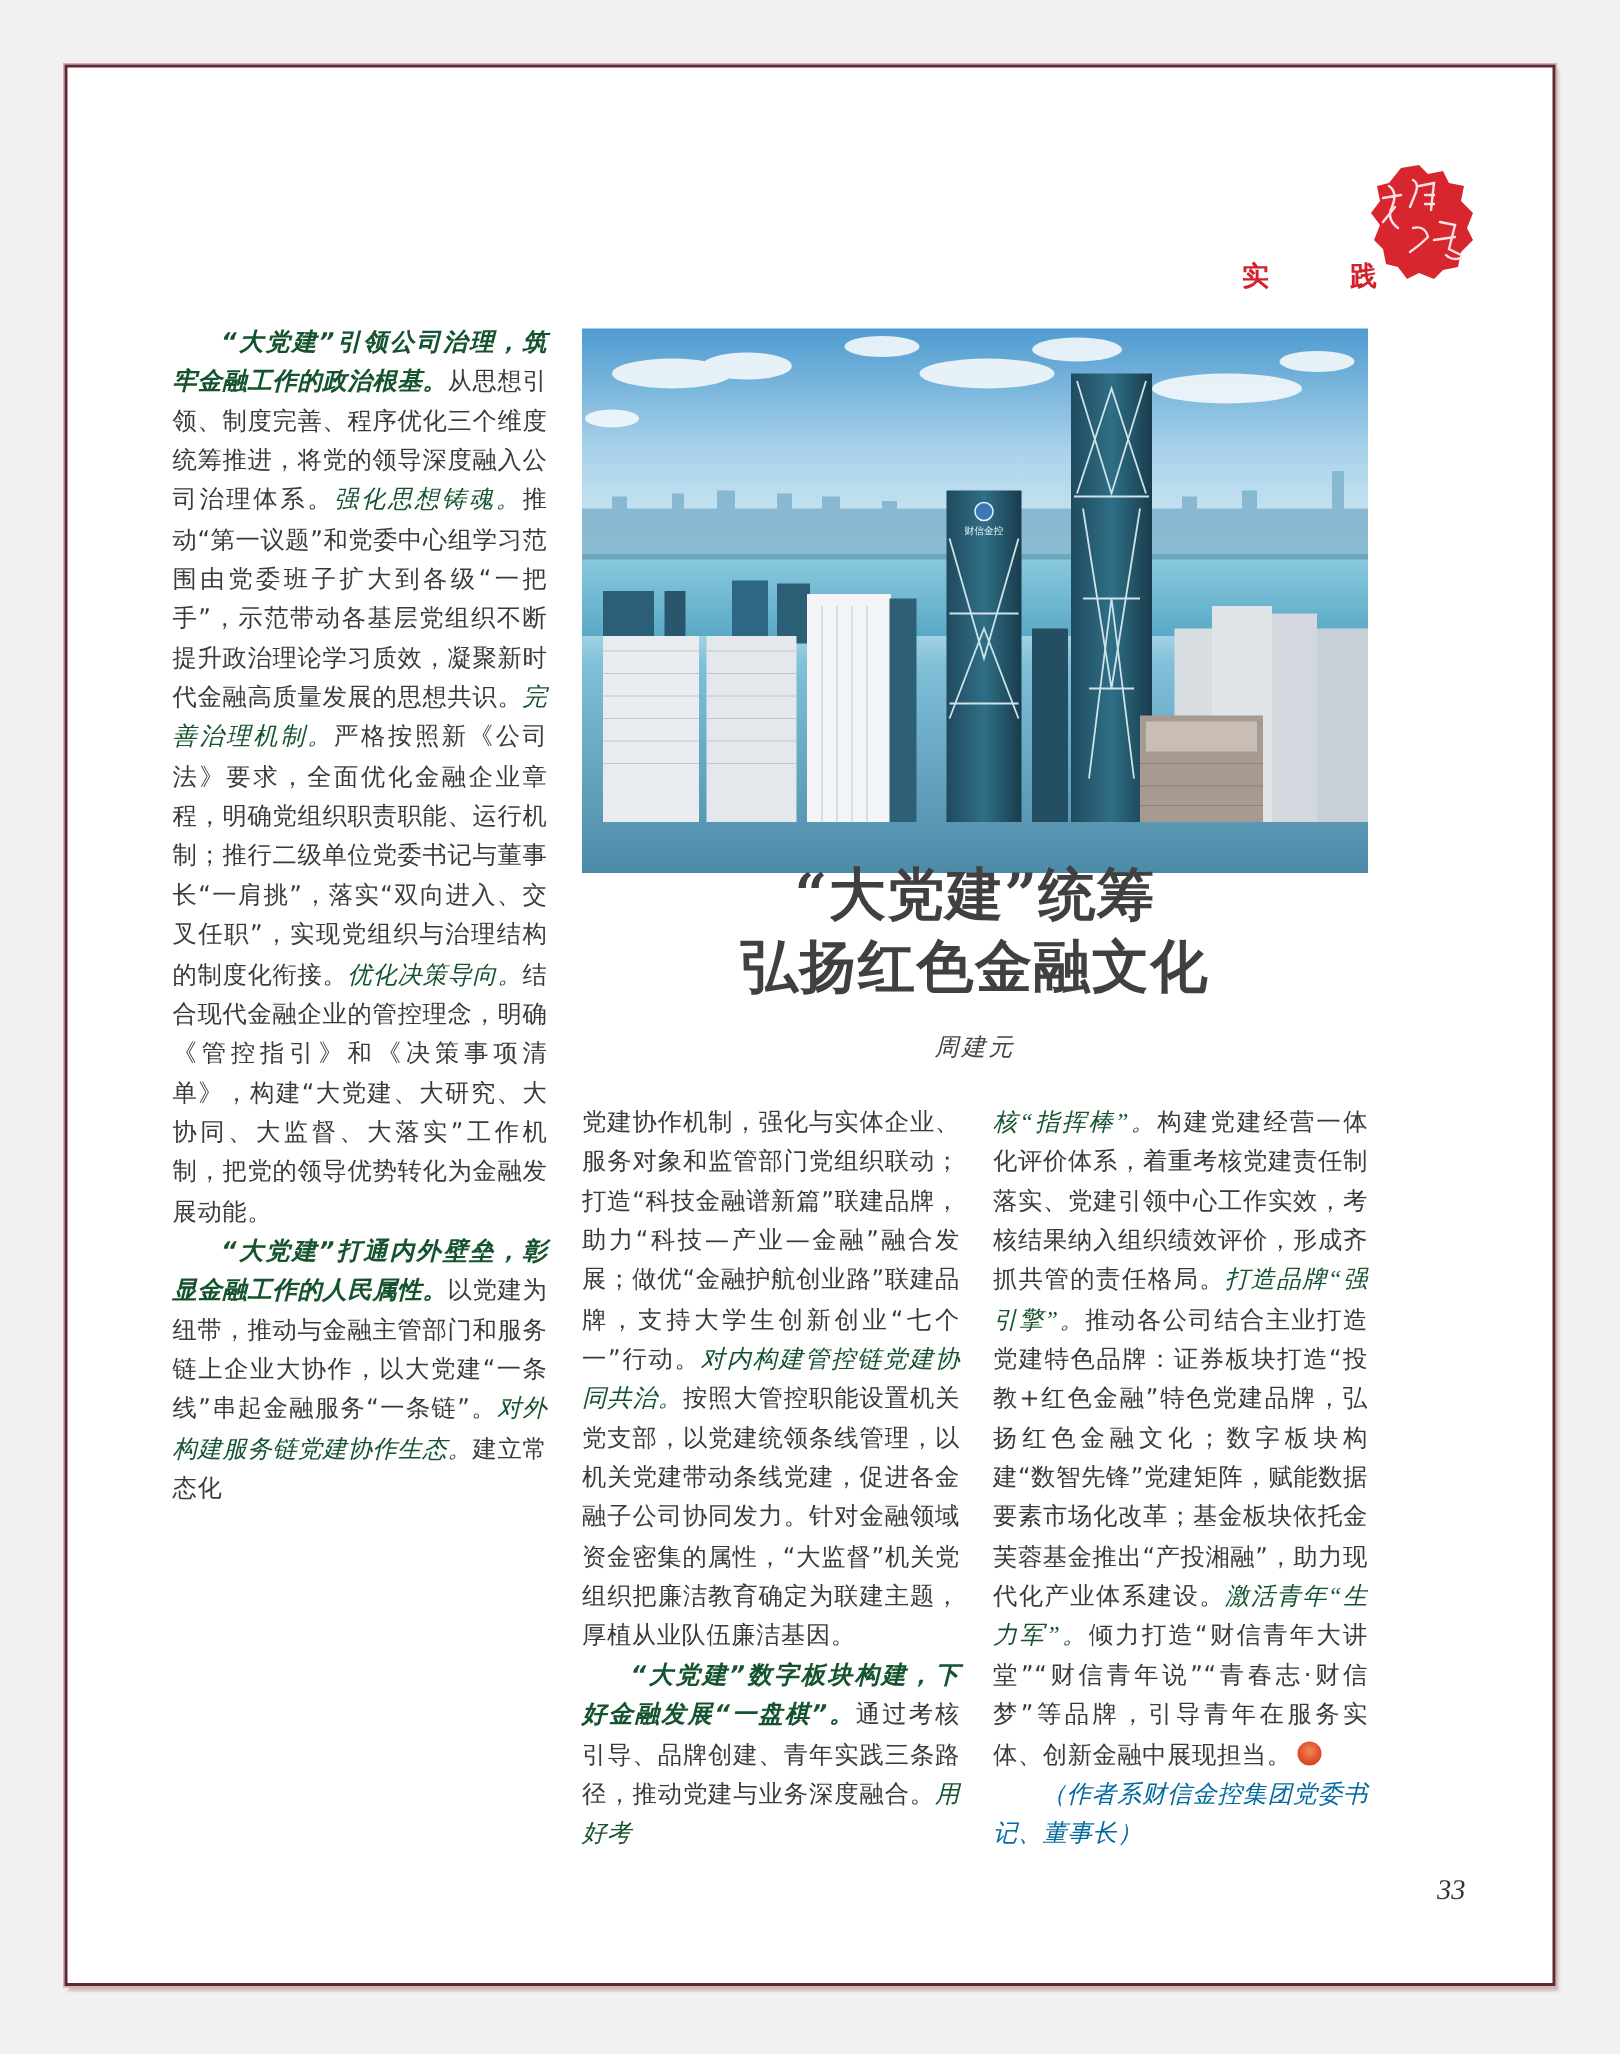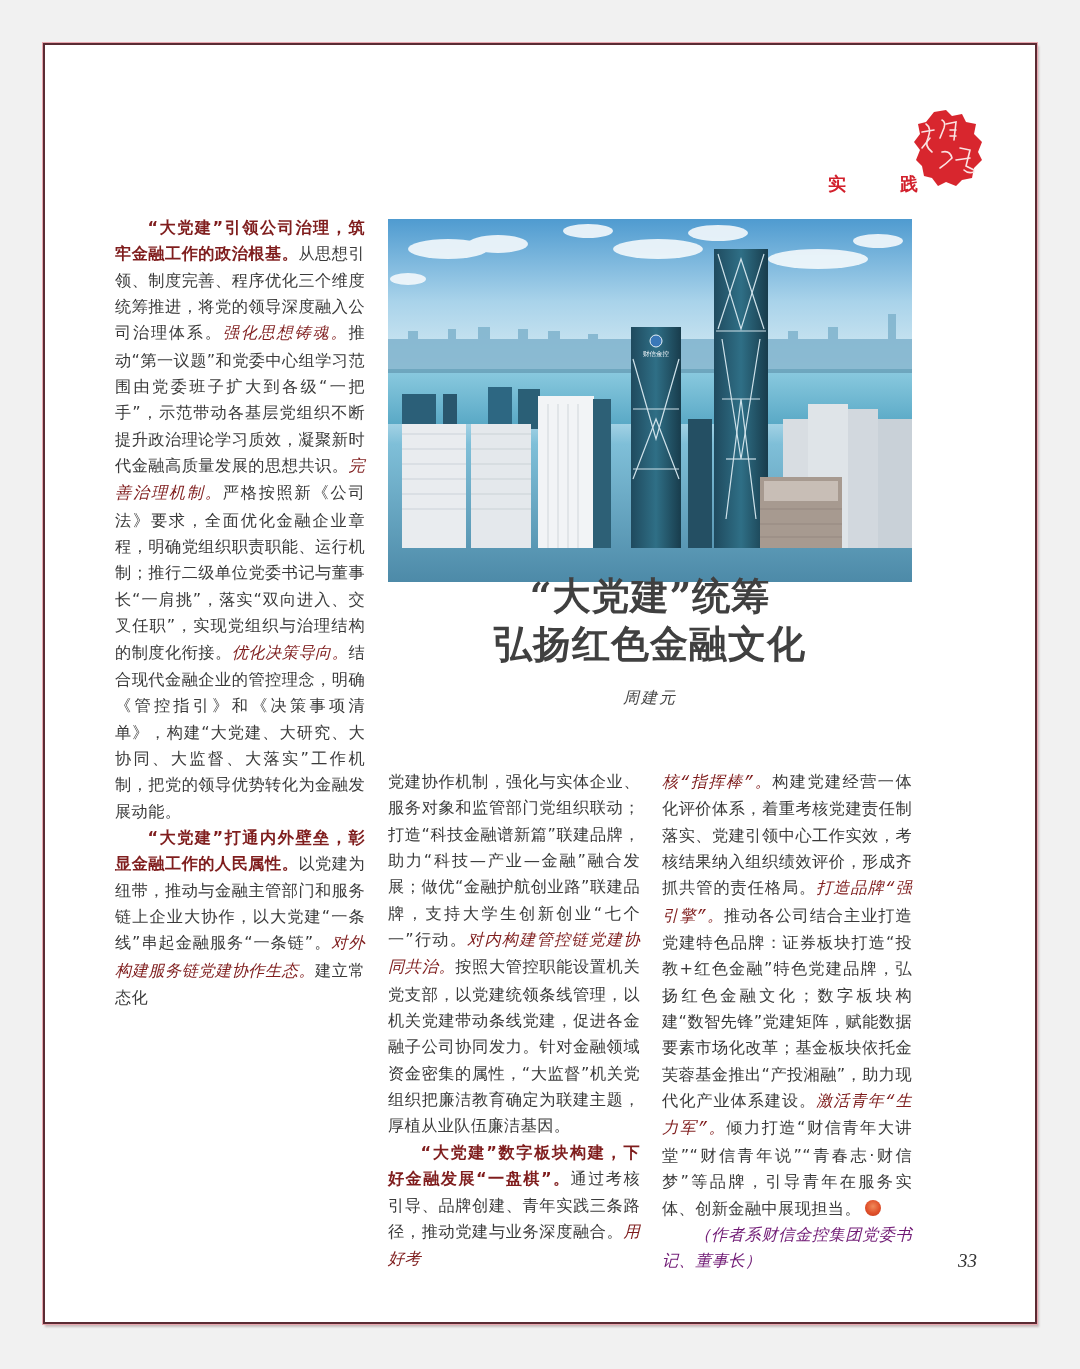--- a/index.html
+++ b/index.html
@@ -20,23 +20,23 @@
     color: #d2202c; font-weight: bold; font-size: 18px; letter-spacing: 0;
   }
   .logo {
     position: absolute; left: 912px; top: 108px; width: 72px; height: 80px;
   }
   .col {
     position: absolute; font-size: 16.2px; line-height: 26.35px; color: #3a3a3a;
     text-align: justify; text-justify: inter-character; letter-spacing: 0.4px;
   }
   .col p { margin: 0; text-indent: 2em; }
-  .col p.noindent { text-indent: 0; margin-top: 34px; }
-  .col .b { font-weight: bold; color: #7f1d1d; }
-  .col .k { font-family: Liberation Mono, monospace; font-style: italic; color:#7f1d1d; }
+  .col p.noindent { text-indent: 0; }
+  .col .b { font-weight: bold; color: #14532d; font-style: italic; }
+  .col .k { font-family: Liberation Serif, serif; font-style: italic; color:#14532d; }
   #col1 { left: 115px; top: 215px; width: 250px; }
   #col2 { left: 388px; top: 735px; width: 252px; }
   #col3 { left: 662px; top: 735px; width: 250px; }
   .photo {
     position: absolute; left: 388px; top: 219px; width: 524px; height: 363px; overflow: hidden;
     background: linear-gradient(#5fa4d4 0%, #9ccbe7 30%, #cfe6f2 46%, #bfe0ee 52%, #7fbfd8 62%, #4d8aa8 100%);
   }
   .title {
     position: absolute; left: 388px; width: 524px; text-align: center;
     font-family: "DejaVu Serif", "Liberation Serif", serif; font-weight: bold;
@@ -48,21 +48,21 @@
     position: absolute; left: 388px; width: 524px; top: 688px; text-align: center;
     font-family: "DejaVu Serif", "Liberation Serif", serif; font-style: italic;
     font-size: 16px; color: #444; letter-spacing: 2px;
   }
   .end-mark {
     display: inline-block; width: 16px; height: 16px; border-radius: 50%;
     background: radial-gradient(circle at 50% 40%, #f08a5a 0%, #e0502a 55%, #c23a1e 100%);
     vertical-align: -2px; margin-left: 4px;
   }
   .byline-note {
-    font-family: "DejaVu Serif", "Liberation Serif", serif; font-style: italic; color:#701a75;
+    font-family: "DejaVu Serif", "Liberation Serif", serif; font-style: italic; color:#0369a1;
   }
   .page-number {
     position: absolute; left: 958px; top: 1250px; font-family: "Liberation Serif", "DejaVu Serif", serif;
     font-style: italic; font-size: 19px; color: #333;
   }
 </style>
 </head>
 <body>
 
 <div class="page"></div>

